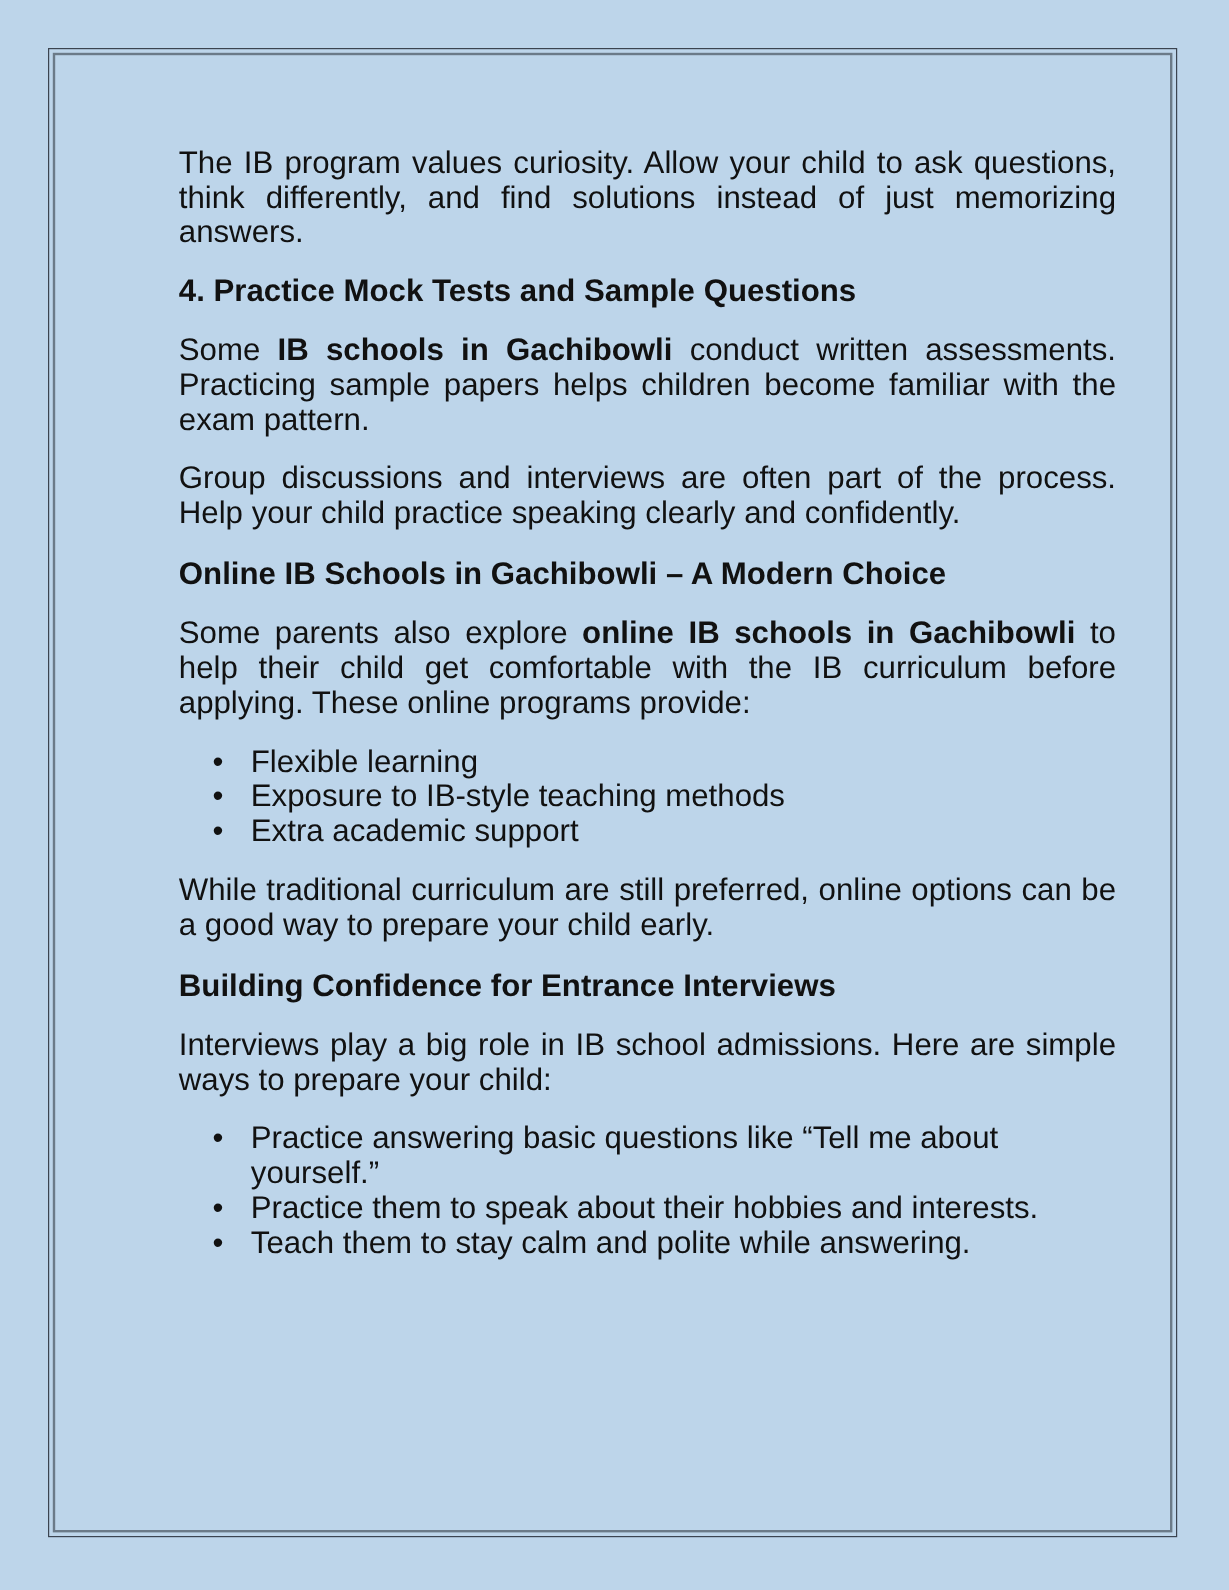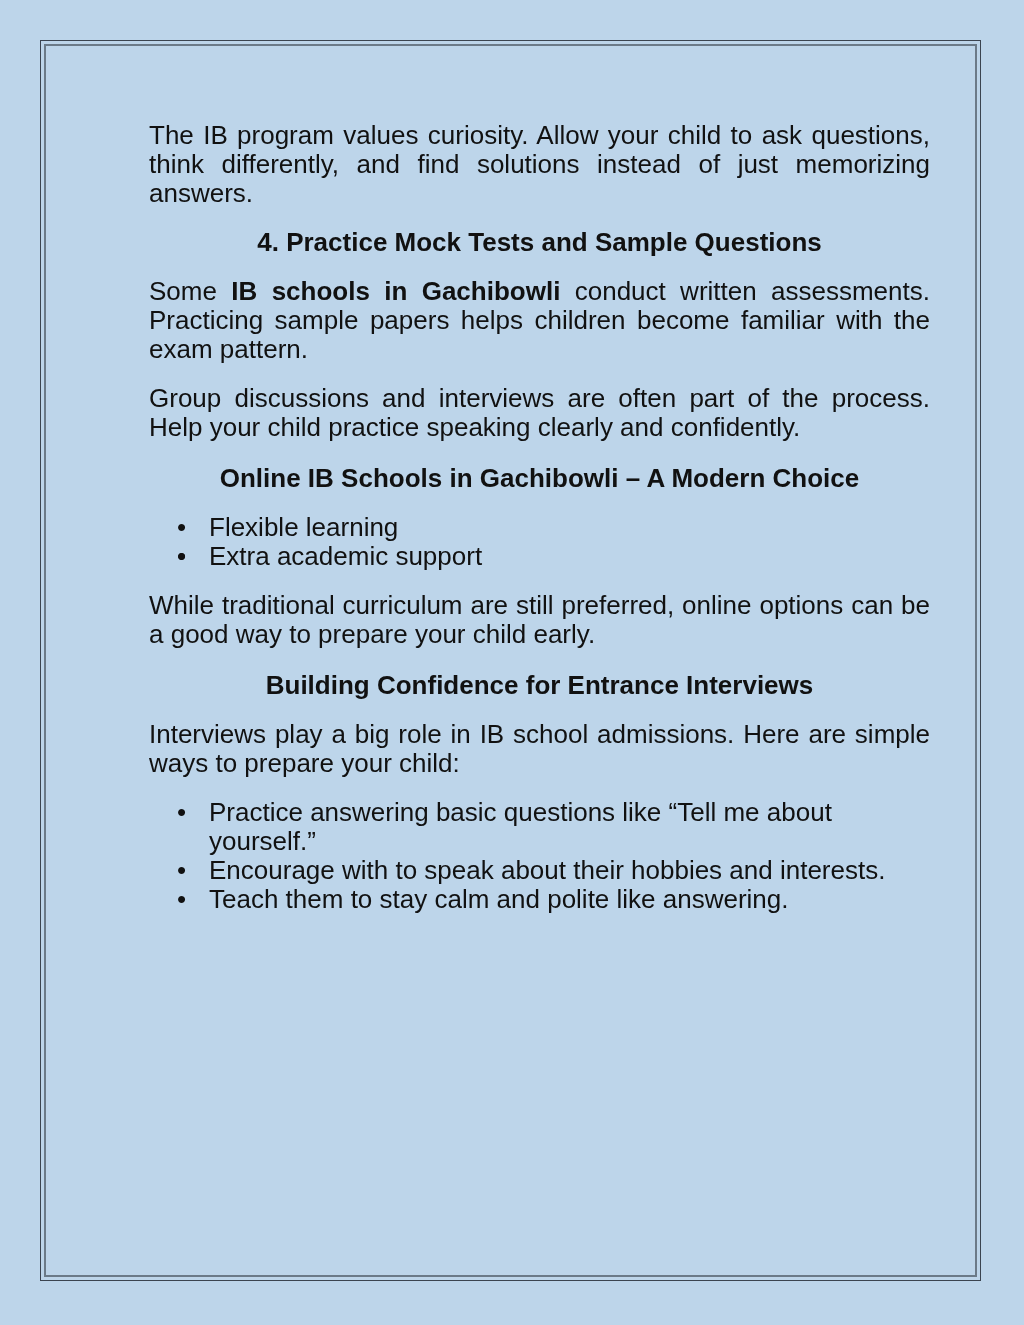--- a/index.html
+++ b/index.html
@@ -20,21 +20,21 @@
   .frame-inner {
     position:absolute; left:3px; top:3px; right:3px; bottom:3px;
     border:2px solid #6b7a88;
   }
   .content {
     position:absolute; left:121px; top:121px; width:781px;
     font-size:26px; line-height:29px;margin-left:28px;
   }
   p { margin:0; }
   .just { text-align:justify; }
-  .h { font-weight:bold;text-align:center; }
+  .h { font-weight:bold; }
   .gap-s { margin-top:20px; }
   .gap-m { margin-top:22px; }
   ul { margin:0; padding:0; list-style:none; }
   li { position:relative; padding-left:60px; }
   li .bullet { position:absolute; left:28px; top:0; }
 </style>
 </head>
 <body>
 
 <div class="frame">
@@ -46,33 +46,34 @@
 
   <p class="h gap-s">4. Practice Mock Tests and Sample Questions</p>
 
   <p class="just gap-s"><span>Some </span><b>IB schools in Gachibowli</b><span> conduct written assessments. Practicing sample papers helps children become familiar with the exam pattern.</span></p>
 
 
   <p class="just gap-s">Group discussions and interviews are often part of the process. Help your child practice speaking clearly and confidently.</p>
 
   <p class="h gap-m">Online IB Schools in Gachibowli – A Modern Choice</p>
 
+  <p class="just gap-s"><span>Some parents also explore </span><b>online IB schools in Gachibowli</b><span> to help their child get comfortable with the IB curriculum before applying. These online programs provide:</span></p>
 
   <ul class="gap-s">
     <li><span class="bullet">•</span><span>Flexible learning</span></li>
-    <li><span class="bullet">•</span></li>
+    <li><span class="bullet">•</span><span>Exposure to IB-style teaching methods</span></li>
     <li><span class="bullet">•</span><span>Extra academic support</span></li>
   </ul>
 
   <p class="just gap-s">While traditional curriculum are still preferred, online options can be a good way to prepare your child early.</p>
 
   <p class="h gap-m">Building Confidence for Entrance Interviews</p>
 
   <p class="just gap-s">Interviews play a big role in IB school admissions. Here are simple ways to prepare your child:</p>
 
   <ul class="gap-s">
     <li><span class="bullet">•</span><span>Practice answering basic questions like “Tell me about yourself.”</span></li>
-    <li><span class="bullet">•</span><span>Encourage with to speak about their hobbies and interests.</span></li>
-    <li><span class="bullet">•</span><span>Teach them to stay calm and polite like answering.</span></li>
+    <li><span class="bullet">•</span><span>Practice them to speak about their hobbies and interests.</span></li>
+    <li><span class="bullet">•</span><span>Teach them to stay calm and polite while answering.</span></li>
   </ul>
 
 
 </div>
 
 </body></html>

